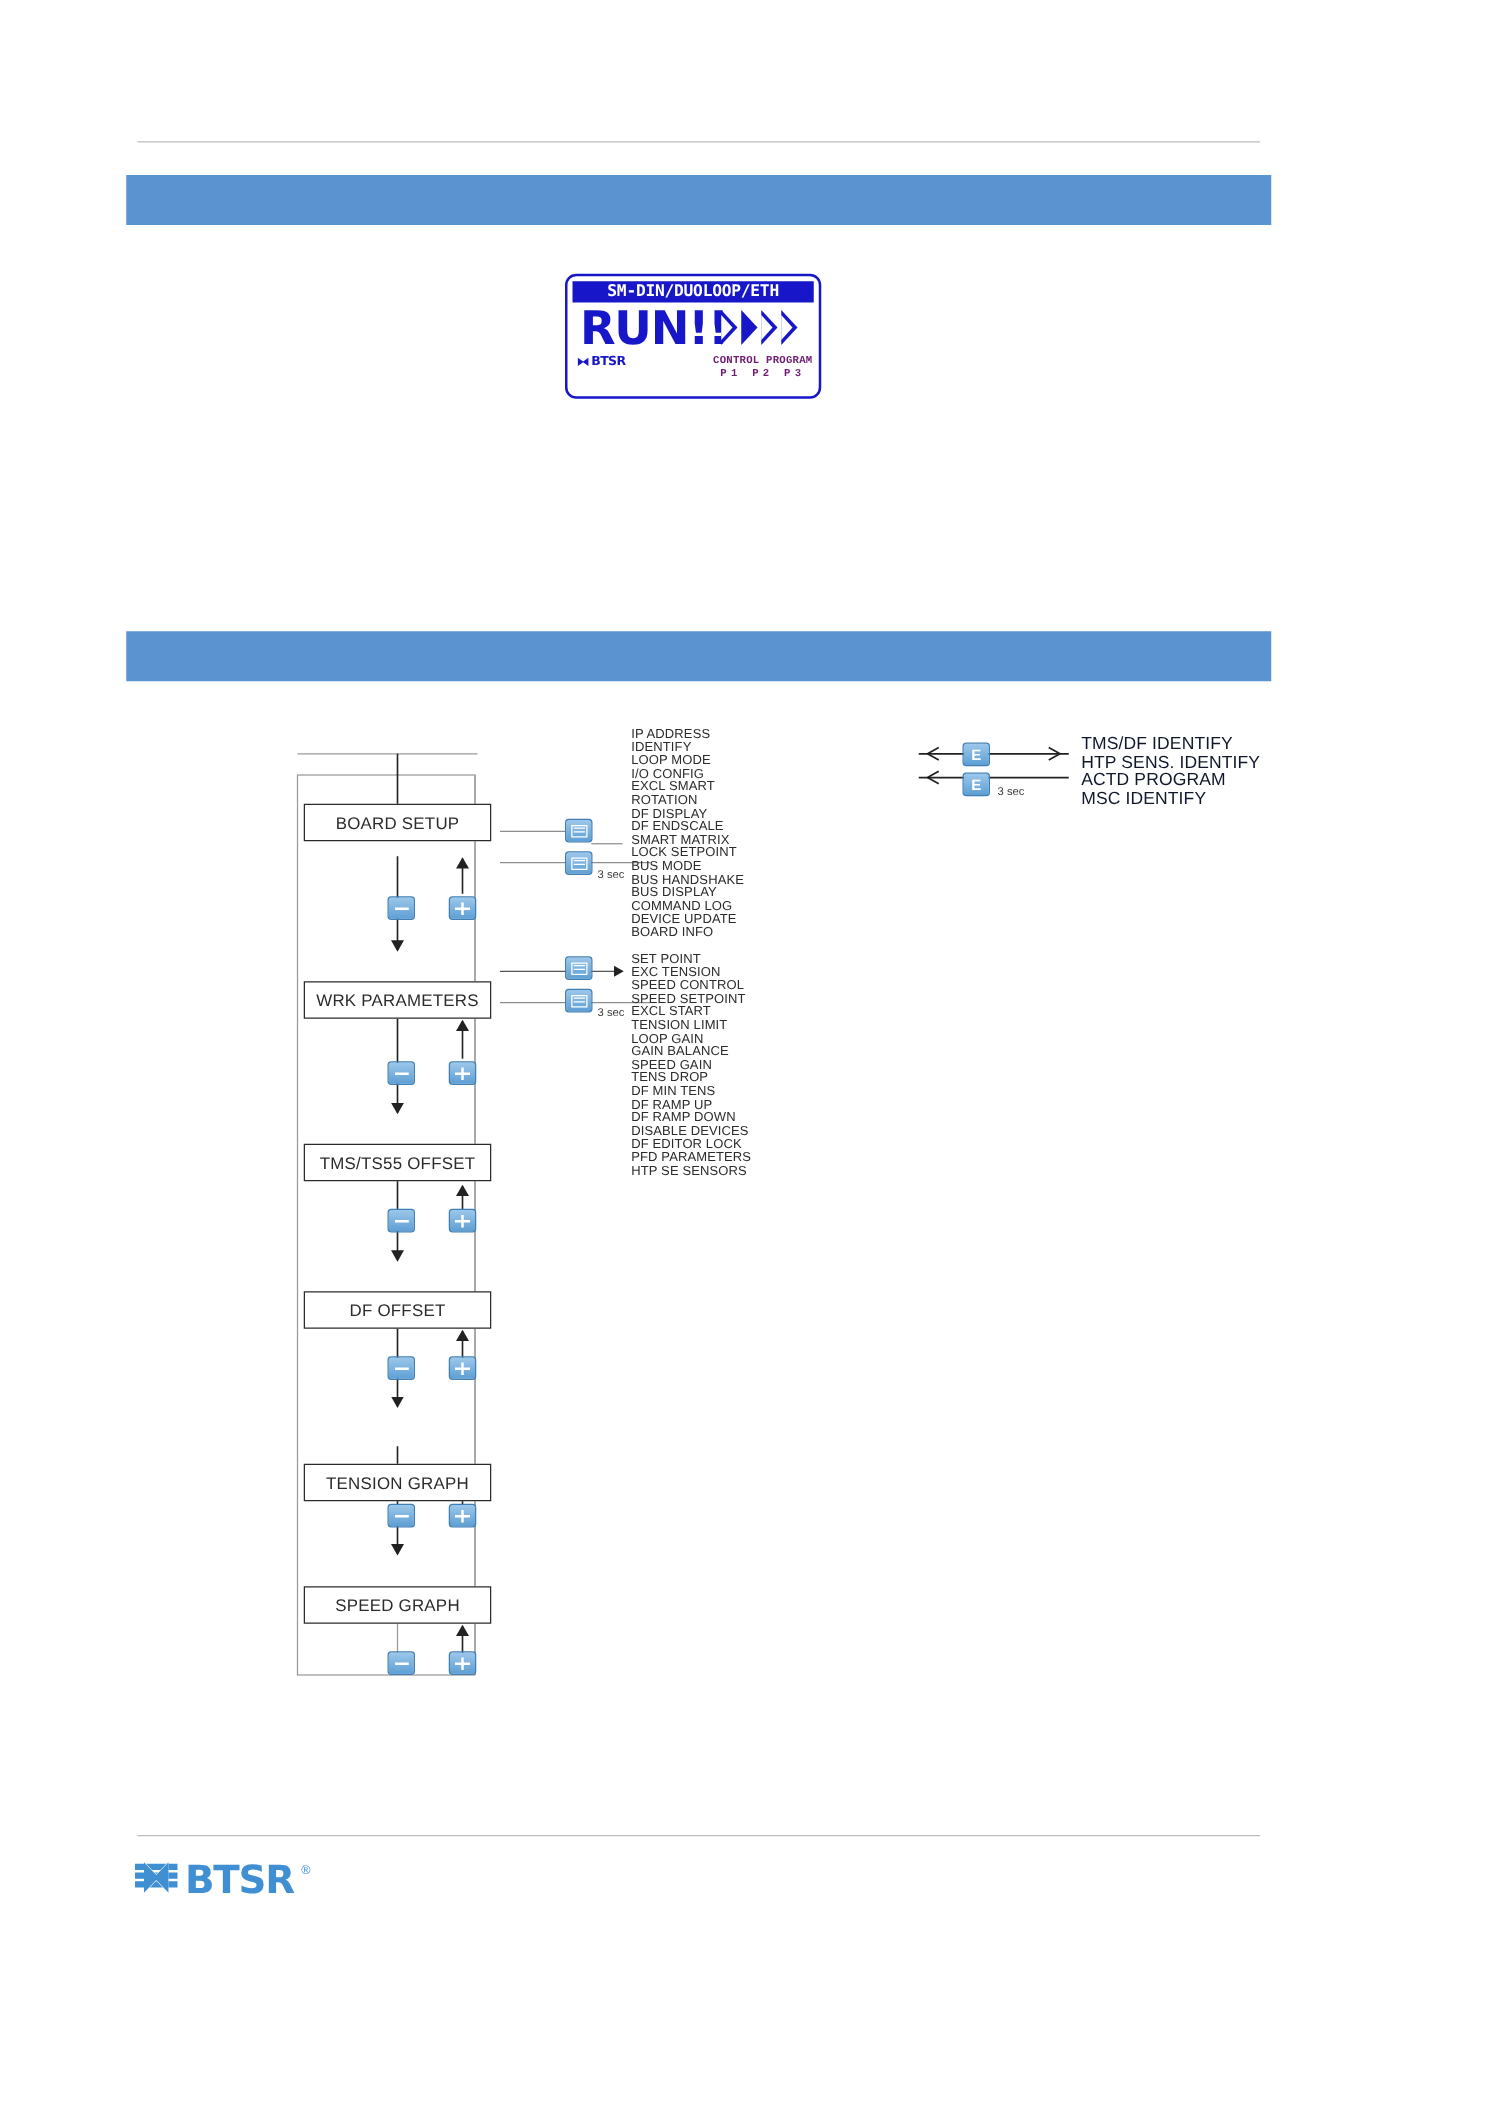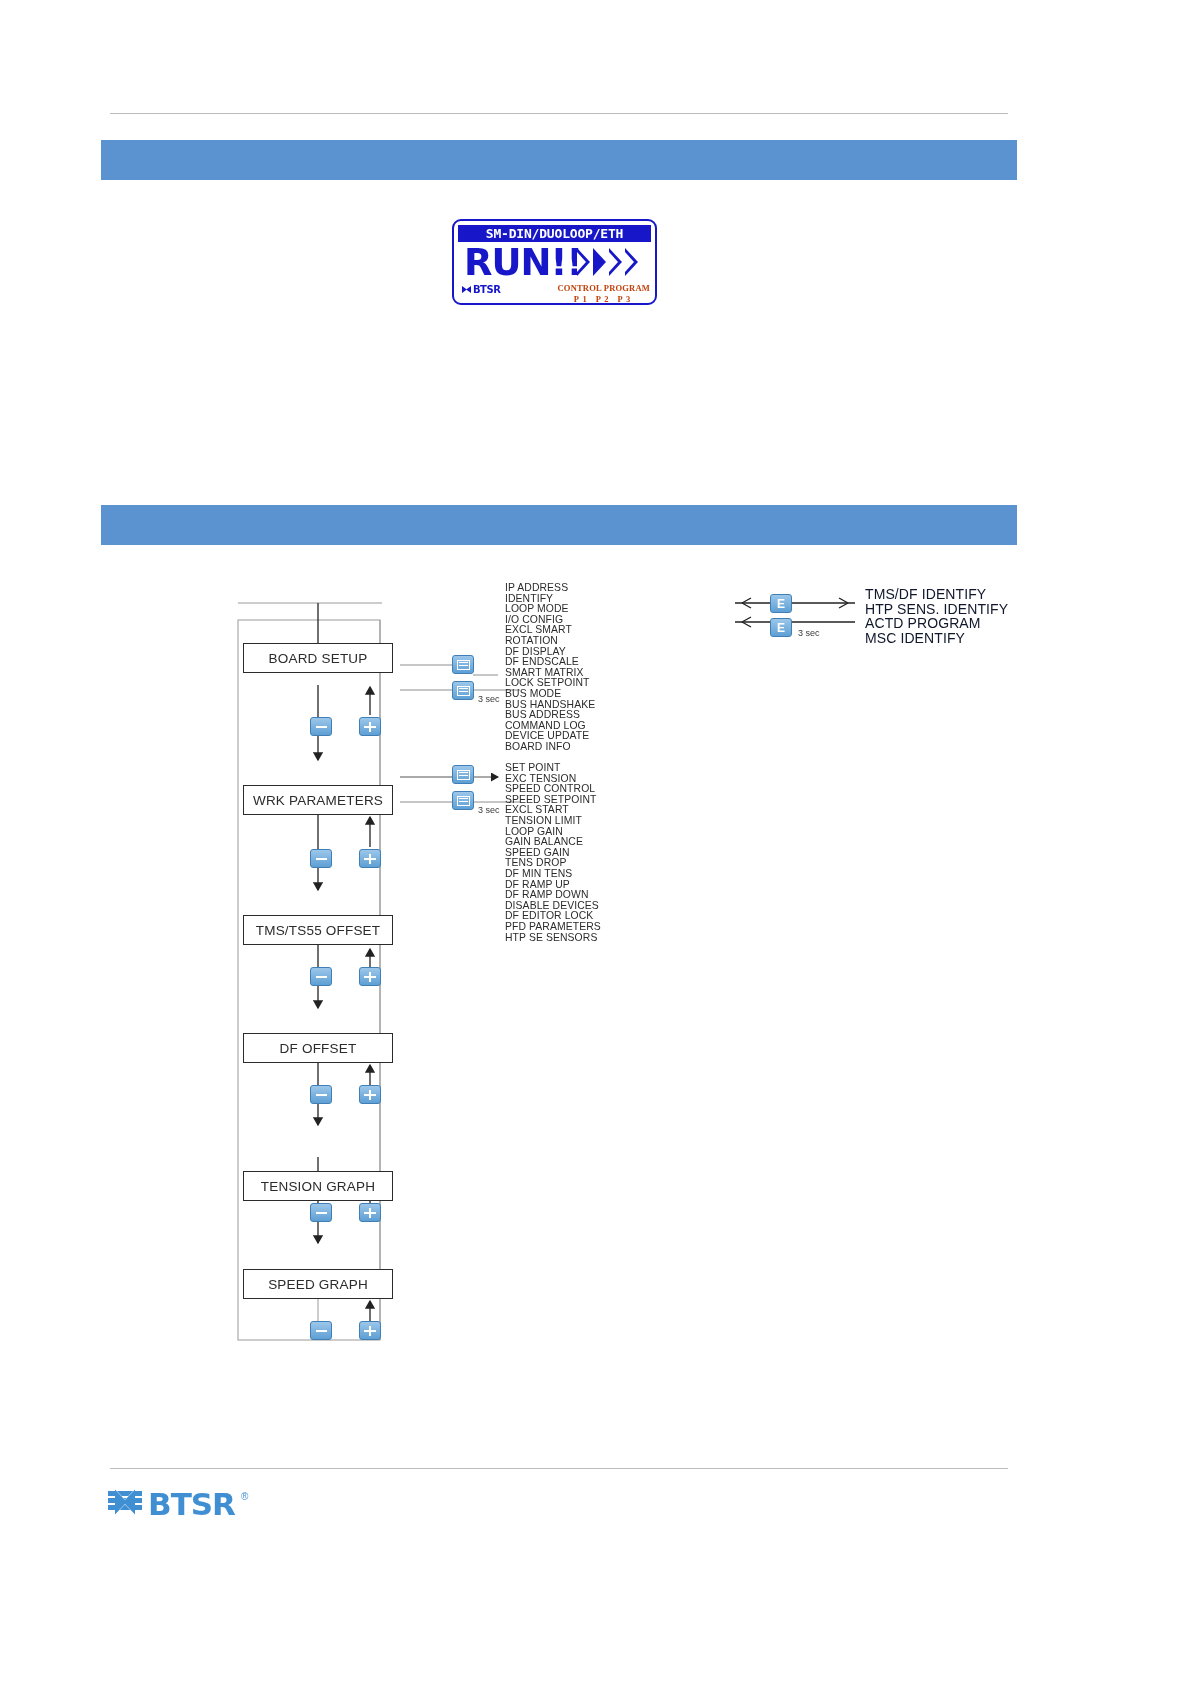--- a/index.html
+++ b/index.html
@@ -12,43 +12,43 @@
   .rule.top{top:113px;}
   .rule.bottom{top:1468px;}
 
   
   .bluebar{position:absolute;left:101px;width:916px;height:40px;background:#5b93d0;}
   .bluebar.one{top:140px;}
   .bluebar.two{top:505px;}
   .bluebar .bartext{position:absolute;left:18px;top:9px;font-size:17px;color:#ffffff;letter-spacing:.3px;}
 
   
-  .lcd{position:absolute;left:452px;top:219px;width:205px;height:86px;
+  .lcd{position:absolute;left:452px;top:219px;width:205px;height:100px;
        background:#ffffff;border:2px solid #1717c9;border-radius:9px;box-sizing:border-box;
        overflow:hidden;}
   .lcd-title{position:absolute;left:4px;top:4px;right:4px;height:17px;background:#1717c9;
              color:#ffffff;font-size:13px;font-weight:bold;letter-spacing:-0.2px;
              display:flex;align-items:center;justify-content:center;
              font-family:"DejaVu Sans Mono",monospace;}
   .lcd-run{position:absolute;left:10px;top:22px;font-size:37px;font-weight:bold;color:#1717c9;
            font-family:"DejaVu Sans",sans-serif;letter-spacing:-1px;line-height:40px;}
   .lcd-arrows{position:absolute;left:123px;top:27px;display:flex;gap:3px;align-items:center;}
   .tri{width:0;height:0;border-top:14px solid transparent;border-bottom:14px solid transparent;}
   .tri.hollow{border-left:13px solid transparent;position:relative;}
   .tri.hollow::before{content:"";position:absolute;left:-13px;top:-14px;width:0;height:0;
       border-top:14px solid transparent;border-bottom:14px solid transparent;border-left:13px solid #1717c9;}
   .tri.hollow::after{content:"";position:absolute;left:-13px;top:-10px;width:0;height:0;
       border-top:10px solid transparent;border-bottom:10px solid transparent;border-left:9px solid #ffffff;}
   .tri.solid{border-left:13px solid #1717c9;}
   .lcd-brand{position:absolute;left:8px;top:63px;font-size:10px;font-weight:bold;color:#1717c9;
              font-family:"DejaVu Sans",sans-serif;letter-spacing:-0.5px;display:flex;align-items:center;gap:2px;}
   .lcd-brand .bow{display:inline-block;width:9px;height:7px;background:#1717c9;
       clip-path:polygon(0 0,50% 45%,100% 0,100% 100%,50% 55%,0 100%);}
-  .lcd-ctrl{position:absolute;right:5px;top:62px;text-align:center;color:#c2410c;
-            font-family:Liberation Serif, serif;}
+  .lcd-ctrl{position:absolute;right:5px;top:62px;text-align:center;color:#701a75;
+            font-family:Liberation Mono, monospace;}
   .lcd-ctrl .l1{font-size:8.5px;font-weight:bold;letter-spacing:.2px;}
   .lcd-ctrl .l2{font-size:8.5px;font-weight:bold;letter-spacing:3.4px;margin-top:1px;}
 
   
   .diagram{position:absolute;left:230px;top:565px;width:770px;height:820px;}
   .diagram svg{position:absolute;left:0;top:0;}
 
   .node{position:absolute;box-sizing:border-box;background:#ffffff;border:1.6px solid #2b2b2b;
         display:flex;align-items:center;justify-content:center;
         font-size:13.5px;color:#2b2b2b;letter-spacing:.2px;width:150px;height:30px;}
@@ -265,21 +265,21 @@
       <div>LOOP MODE</div>
       <div>I/O CONFIG</div>
       <div>EXCL SMART</div>
       <div>ROTATION</div>
       <div>DF DISPLAY</div>
       <div>DF ENDSCALE</div>
       <div>SMART MATRIX</div>
       <div>LOCK SETPOINT</div>
       <div>BUS MODE</div>
       <div>BUS HANDSHAKE</div>
-      <div>BUS ADDRESS</div>
+      <div>BUS DISPLAY</div>
       <div>COMMAND LOG</div>
       <div>DEVICE UPDATE</div>
       <div>BOARD INFO</div>
     </div>
 
     <div class="list" style="left:275px; top:198px;">
       <div>SET POINT</div>
       <div>EXC TENSION</div>
       <div>SPEED CONTROL</div>
       <div>SPEED SETPOINT</div>

